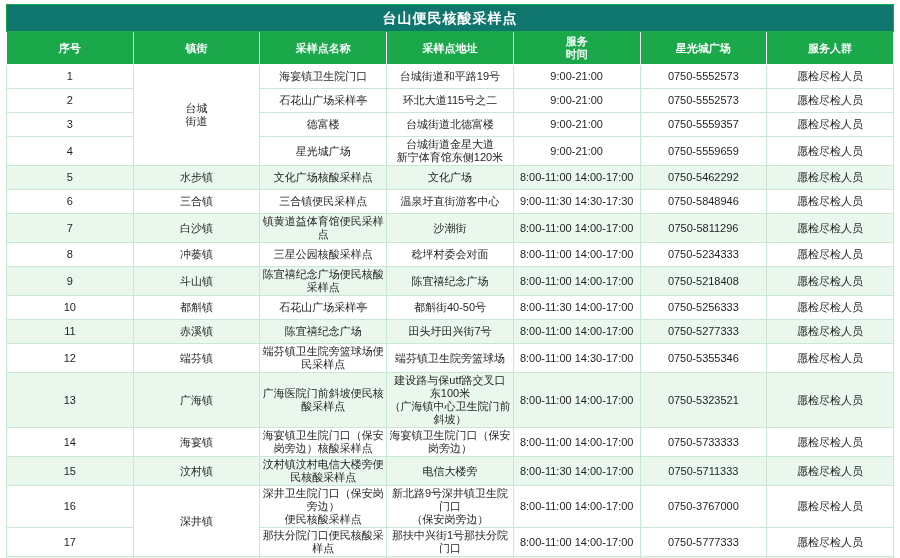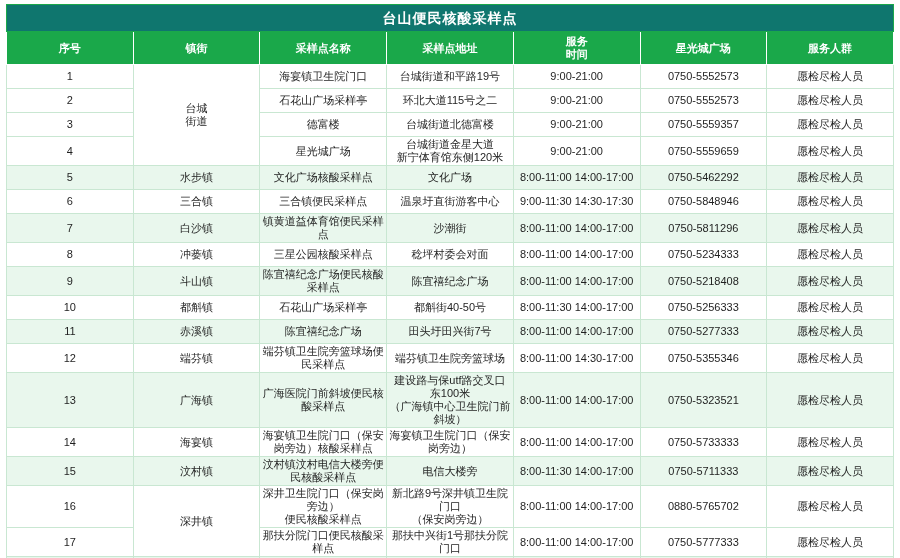--- a/index.html
+++ b/index.html
@@ -237,21 +237,21 @@
       </tr>
 
       <tr class="plain">
         <td class="col-no">16</td>
         <td class="col-town" rowspan="2">深井镇</td>
         <td class="col-name">深井卫生院门口（保安岗旁边）
 便民核酸采样点</td>
         <td class="col-addr">新北路9号深井镇卫生院门口
 （保安岗旁边）</td>
         <td class="col-time">8:00-11:00 14:00-17:00</td>
-        <td class="col-tel">0880-5765702</td>
+        <td class="col-tel">0750-3767000</td>
         <td class="col-group">愿检尽检人员</td>
       </tr>
       <tr class="plain">
         <td class="col-no">17</td>
         <td class="col-name">那扶分院门口便民核酸采样点</td>
         <td class="col-addr">那扶中兴街1号那扶分院门口</td>
         <td class="col-time">8:00-11:00 14:00-17:00</td>
         <td class="col-tel">0750-5777333</td>
         <td class="col-group">愿检尽检人员</td>
       </tr>

